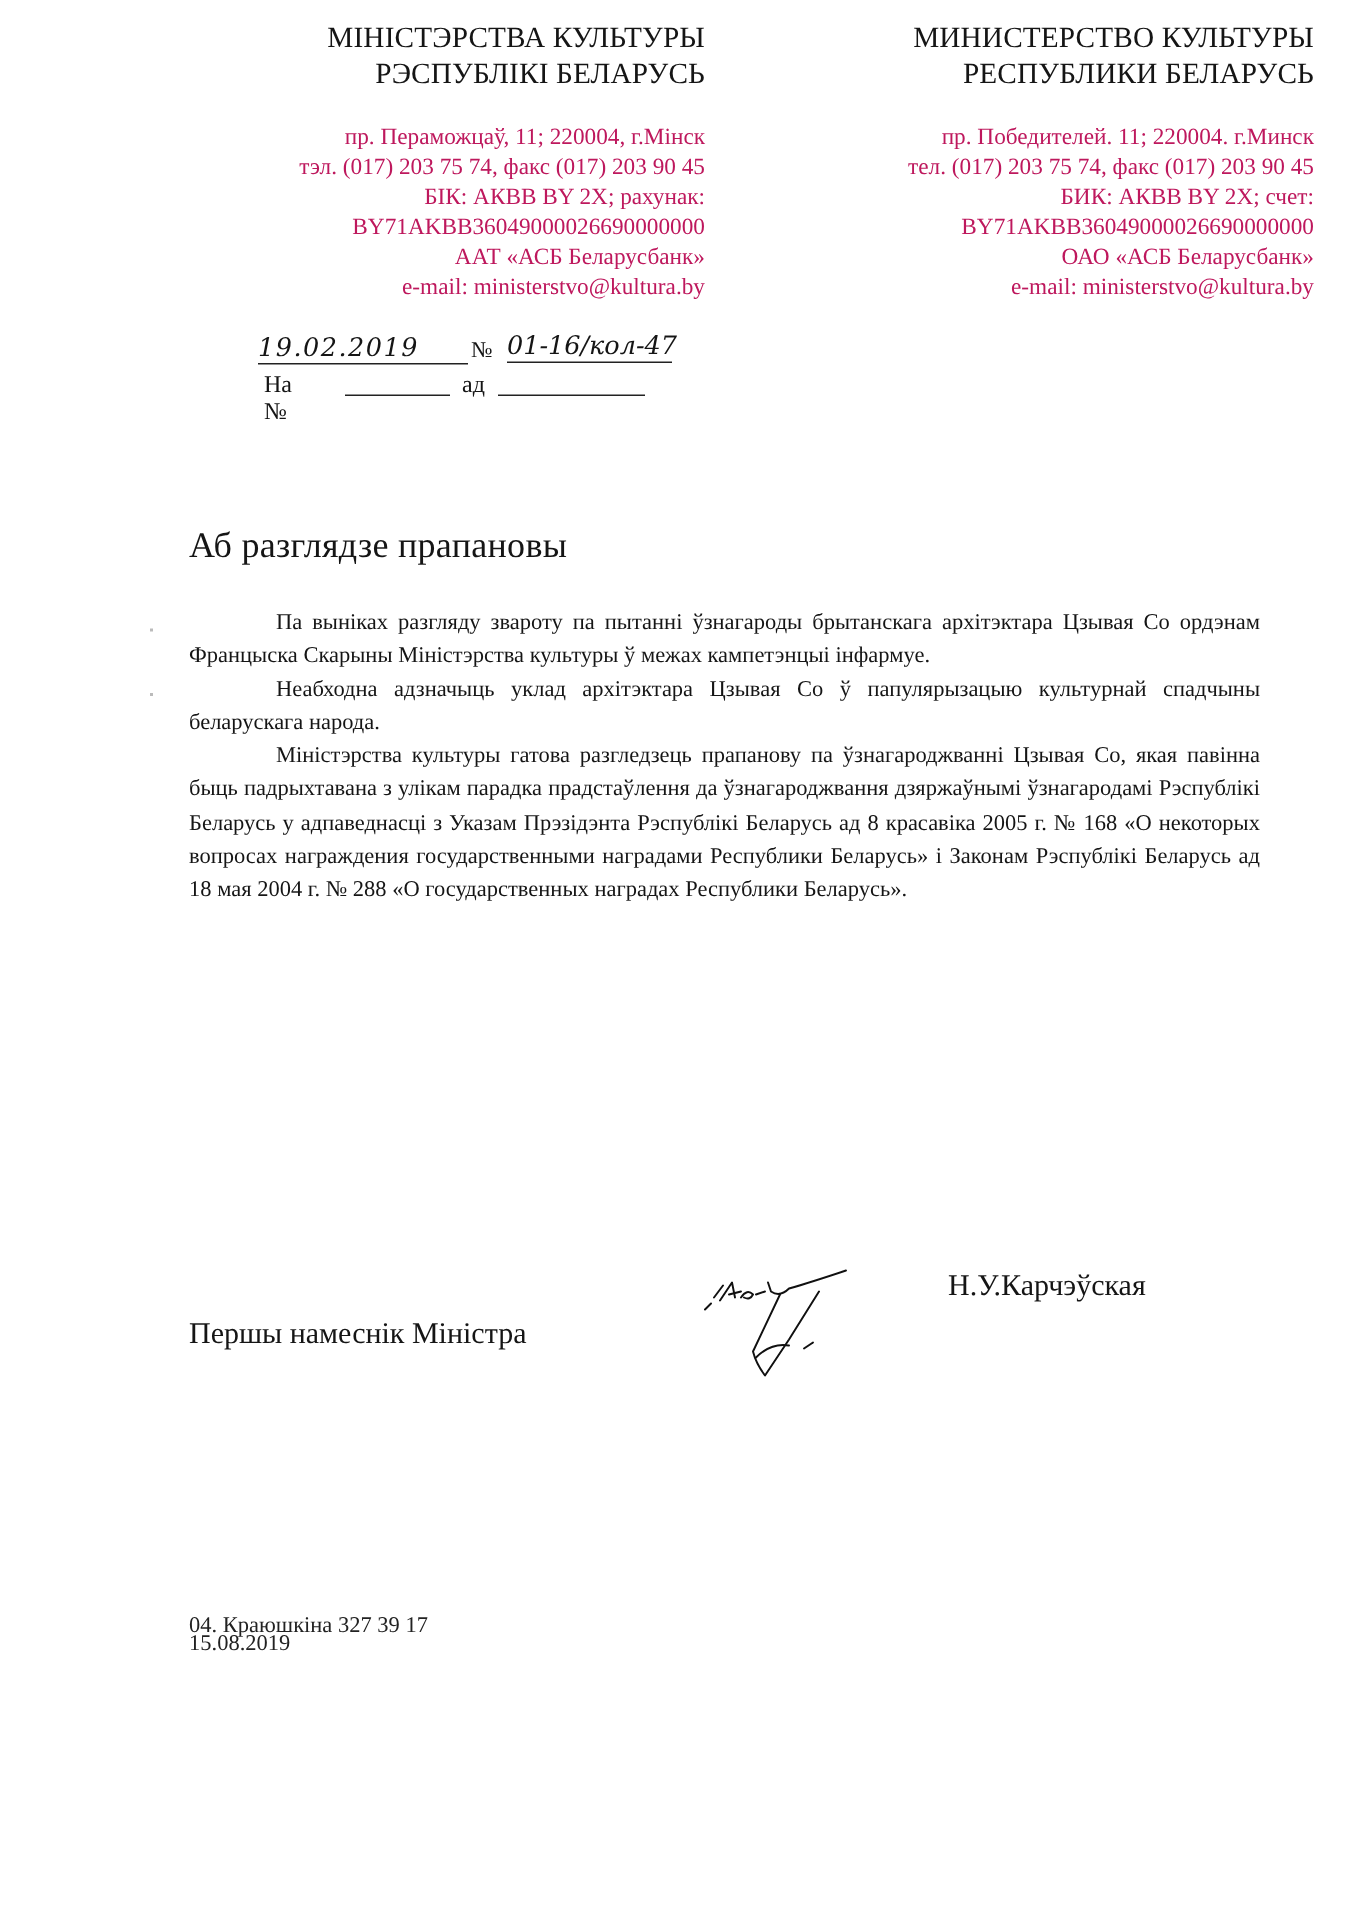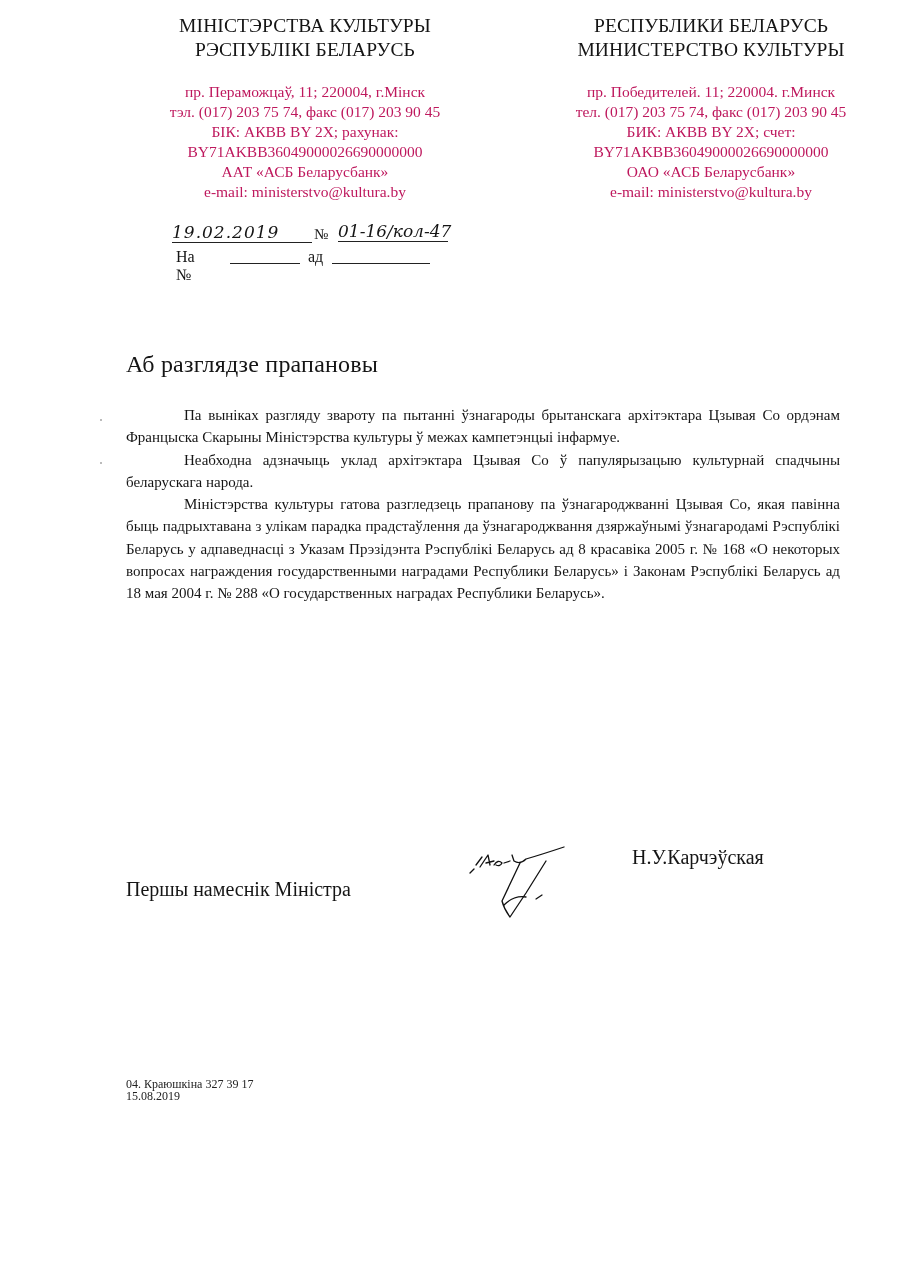--- a/index.html
+++ b/index.html
@@ -1,21 +1,21 @@
 <!DOCTYPE html>
 <html><head>
 <meta charset="utf-8">
 <style>
   html, body { margin: 0; padding: 0; background: #ffffff; }
   body {
     width: 904px; height: 1280px; position: relative; overflow: hidden;
     font-family: "Liberation Serif", serif; color: #151515;
   }
   .hdr {
-    position: absolute; top: 14px; width: 330px; text-align: center;
+    position: absolute; top: 14px; width: 330px; text-align: right;
   }
   .hdr.left { left: 140px; }
   .hdr.right { left: 546px; }
   .hdr .title {
     font-size: 19.5px; line-height: 24px; letter-spacing: 0.1px;
   }
   .hdr .info {
     margin-top: 20px; font-size: 15.5px; line-height: 20px; color: #be185d;
   }
   .reg {
@@ -42,43 +42,43 @@
   .body {
     position: absolute; left: 126px; top: 404px; width: 714px;
     font-size: 15px; line-height: 22.3px; text-align: justify;
     font-family: "Liberation Sans Narrow", "Liberation Serif", serif;
   }
   .body p { margin: 0; text-indent: 58px; }
   .sig-title { position: absolute; left: 126px; top: 846px; font-size: 20px; margin-top: 32px; }
   .sig-name { position: absolute; left: 632px; top: 846px; font-size: 20px; }
   .signature { position: absolute; left: 460px; top: 835px; width: 140px; height: 100px; }
   .footer {
-    position: absolute; left: 126px; top: 1078px; font-size: 12px; line-height: 12px; color: #222;
+    position: absolute; left: 126px; top: 1078px; font-size: 15px; line-height: 12px; color: #222;
   }
   .margin-dot { position: absolute; width: 2px; height: 2px; background: #bbb; }
 </style>
 </head>
 <body>
 
 <div class="hdr left">
   <div class="title">МІНІСТЭРСТВА КУЛЬТУРЫ</div>
   <div class="title">РЭСПУБЛІКІ БЕЛАРУСЬ</div>
   <div class="info">
     <div>пр. Пераможцаў, 11; 220004, г.Мінск</div>
     <div>тэл. (017) 203 75 74, факс (017) 203 90 45</div>
     <div>БІК: АКВВ BY 2X; рахунак:</div>
     <div>BY71AKBB36049000026690000000</div>
     <div>ААТ «АСБ Беларусбанк»</div>
     <div>e-mail: ministerstvo@kultura.by</div>
   </div>
 </div>
 
 <div class="hdr right">
+  <div class="title">МИНИСТЕРСТВО КУЛЬТУРЫ</div>
   <div class="title">РЕСПУБЛИКИ БЕЛАРУСЬ</div>
-  <div class="title">МИНИСТЕРСТВО КУЛЬТУРЫ</div>
   <div class="info">
     <div>пр. Победителей. 11; 220004. г.Минск</div>
     <div>тел. (017) 203 75 74, факс (017) 203 90 45</div>
     <div>БИК: АКВВ BY 2X; счет:</div>
     <div>BY71AKBB36049000026690000000</div>
     <div>ОАО «АСБ Беларусбанк»</div>
     <div>e-mail: ministerstvo@kultura.by</div>
   </div>
 </div>
 

